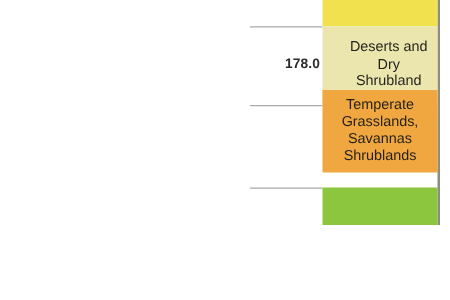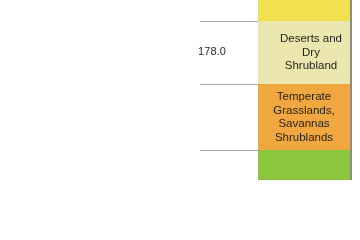--- a/index.html
+++ b/index.html
@@ -39,26 +39,27 @@
     width: 58px;
     height: 1px;
     background: #a9a9a9;
   }
 
   
   .value-label {
     position: absolute;
     width: 58px;
     left: 198px;
-    text-align: left;
+    text-align: right;
     font-size: 11px;
     line-height: 13px;
     color: #2b2b2b;
     letter-spacing: 0.1px;
     white-space: nowrap;
+    font-weight: bold;
   }
 
   
   .band-column {
     position: absolute;
     left: 258px;
     top: 0;
     width: 94px;
     height: 180px;
     border-right: 2px solid #8c8c82;
@@ -104,21 +105,21 @@
 
     <div class="band" style="top:0px; height:21px; background:#F2E14F;">
       <span class="band-label"></span>
     </div>
 
     <div class="band" style="top:21px; height:63px; background:#EAE6AE;padding-left:14px;">
       <span class="band-label">Deserts and Dry
 Shrubland</span>
     </div>
 
-    <div class="band" style="top:84px; height:66px; background:#F0A73F;">
+    <div class="band" style="top:72px; height:66px; background:#F0A73F;">
       <span class="band-label">Temperate
 Grasslands,
 Savannas
 Shrublands</span>
     </div>
 
     <div class="band" style="top:150px; height:30px; background:#8CC63E;">
       <span class="band-label"></span>
     </div>
 

